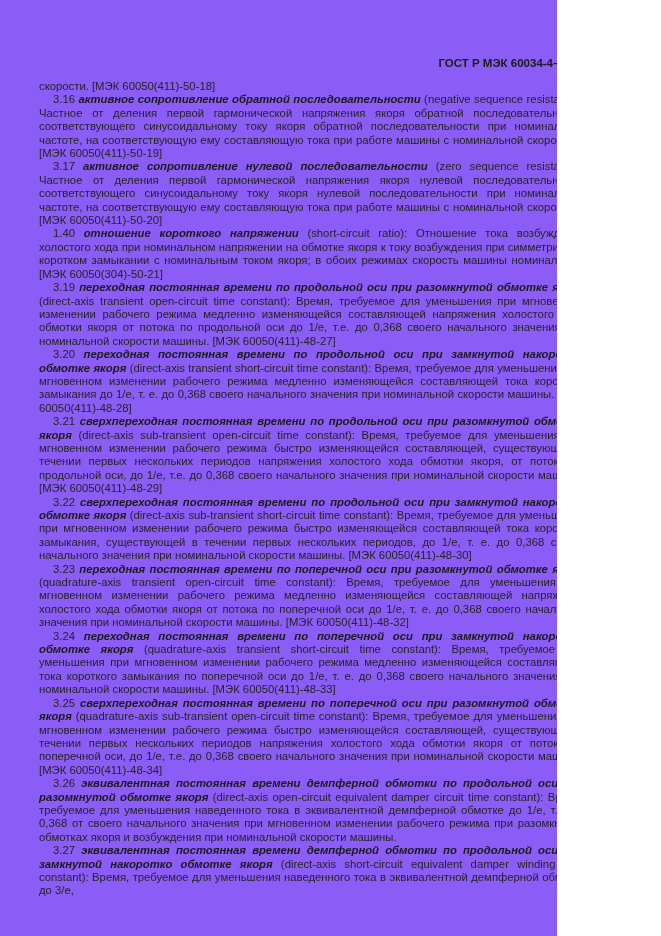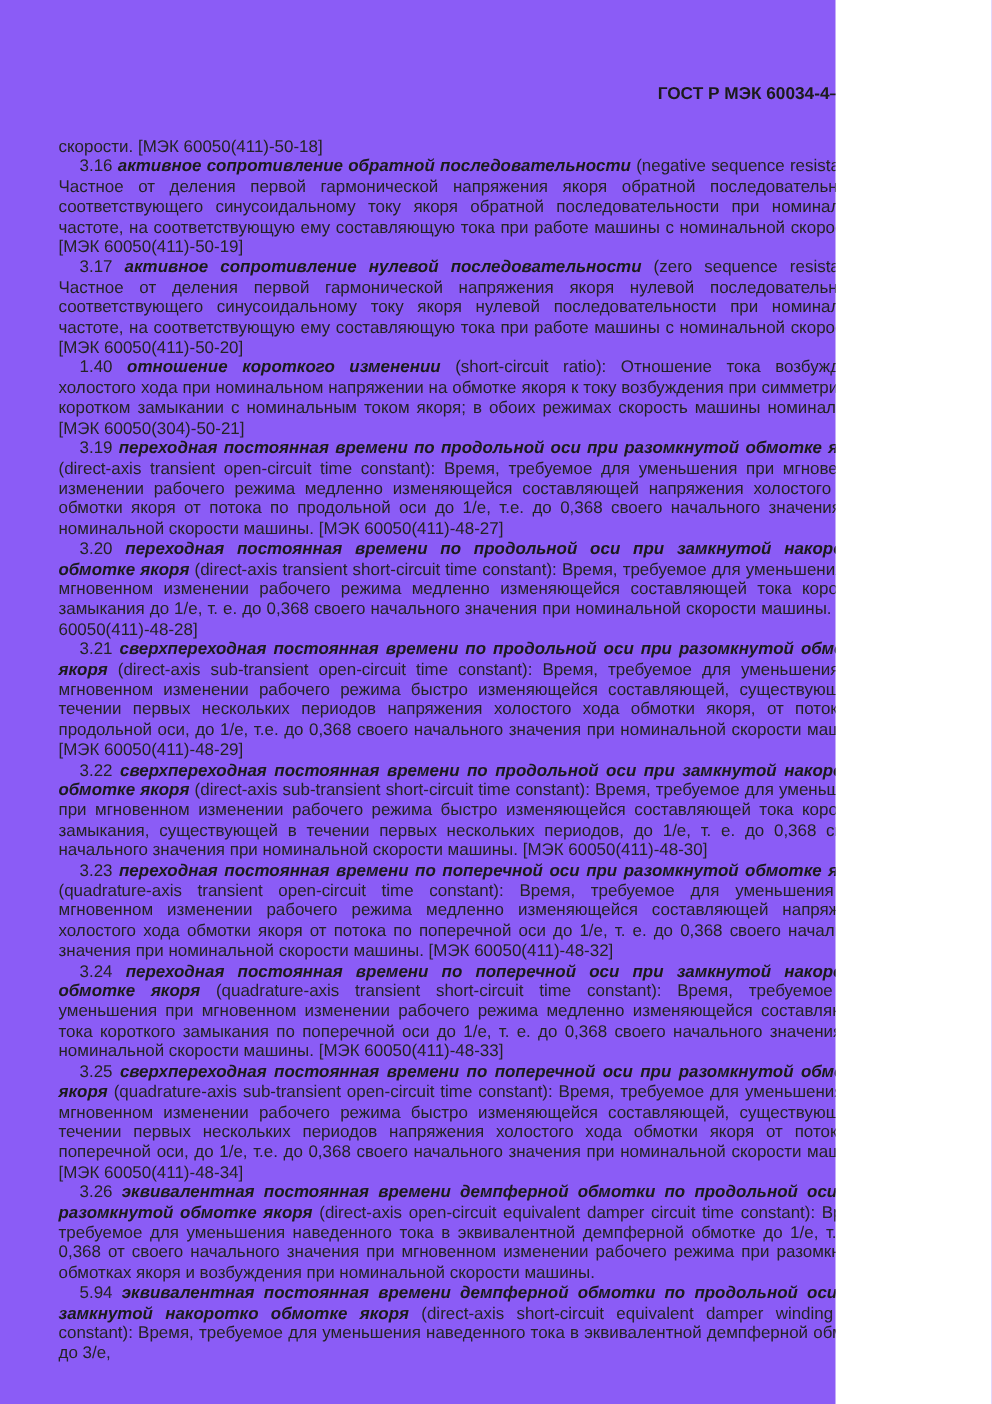--- a/index.html
+++ b/index.html
@@ -22,21 +22,21 @@
     left: 39px;
     width: 546px;
     text-align: right;
     font-weight: 700;
     font-size: 11.5px;
     line-height: 13px;
     color: #1b1b1b;
   }
   .doc-body {
     position: absolute;
-    top: 92px;
+    top: 80px;
     left: 39px;
     width: 546px;
   }
   .doc-body p {
     margin: 0;
     padding: 0;
     text-align: justify;
     font-size: 11.3px;
     line-height: 13.4px;
     color: #242424;
@@ -63,26 +63,26 @@
 </head>
 <body>
 
 <div class="page">
   <div class="doc-header">ГОСТ Р МЭК 60034-4–2012</div>
 
   <div class="doc-body" id="doc-body">
       <p class=""><span>скорости. [МЭК 60050(411)-50-18]</span></p>
       <p class="indent"><span>3.16 </span><b>активное сопротивление обратной последовательности</b><span> (negative sequence resistance): Частное от деления первой гармонической напряжения якоря обратной последовательности, соответствующего синусоидальному току якоря обратной последовательности при номинальной частоте, на соответствующую ему составляющую тока при работе машины с номинальной скоростью. [МЭК 60050(411)-50-19]</span></p>
       <p class="indent"><span>3.17 </span><b>активное сопротивление нулевой последовательности</b><span> (zero sequence resistance): Частное от деления первой гармонической напряжения якоря нулевой последовательности, соответствующего синусоидальному току якоря нулевой последовательности при номинальной частоте, на соответствующую ему составляющую тока при работе машины с номинальной скоростью. [МЭК 60050(411)-50-20]</span></p>
-      <p class="indent"><span>1.40 </span><b>отношение короткого изменении</b><span> (short-circuit ratio): Отношение тока возбуждения холостого хода при номинальном напряжении на обмотке якоря к току возбуждения при симметричном коротком замыкании с номинальным током якоря; в обоих режимах скорость машины номинальная. [МЭК 60050(304)-50-21]</span></p>
+      <p class="indent"><span>1.40 </span><b>отношение короткого напряжении</b><span> (short-circuit ratio): Отношение тока возбуждения холостого хода при номинальном напряжении на обмотке якоря к току возбуждения при симметричном коротком замыкании с номинальным током якоря; в обоих режимах скорость машины номинальная. [МЭК 60050(304)-50-21]</span></p>
       <p class="indent"><span>3.19 </span><b>переходная постоянная времени по продольной оси при разомкнутой обмотке якоря</b><span> (direct-axis transient open-circuit time constant): Время, требуемое для уменьшения при мгновенном изменении рабочего режима медленно изменяющейся составляющей напряжения холостого хода обмотки якоря от потока по продольной оси до 1/е, т.е. до 0,368 своего начального значения при номинальной скорости машины. [МЭК 60050(411)-48-27]</span></p>
       <p class="indent"><span>3.20 </span><b>переходная постоянная времени по продольной оси при замкнутой накоротко обмотке якоря</b><span> (direct-axis transient short-circuit time constant): Время, требуемое для уменьшения при мгновенном изменении рабочего режима медленно изменяющейся составляющей тока короткого замыкания до 1/е, т. е. до 0,368 своего начального значения при номинальной скорости машины. [МЭК 60050(411)-48-28]</span></p>
       <p class="indent"><span>3.21 </span><b>сверхпереходная постоянная времени по продольной оси при разомкнутой обмотке якоря</b><span> (direct-axis sub-transient open-circuit time constant): Время, требуемое для уменьшения при мгновенном изменении рабочего режима быстро изменяющейся составляющей, существующей в течении первых нескольких периодов напряжения холостого хода обмотки якоря, от потока по продольной оси, до 1/е, т.е. до 0,368 своего начального значения при номинальной скорости машины. [МЭК 60050(411)-48-29]</span></p>
       <p class="indent"><span>3.22 </span><b>сверхпереходная постоянная времени по продольной оси при замкнутой накоротко обмотке якоря</b><span> (direct-axis sub-transient short-circuit time constant): Время, требуемое для уменьшения при мгновенном изменении рабочего режима быстро изменяющейся составляющей тока короткого замыкания, существующей в течении первых нескольких периодов, до 1/е, т. е. до 0,368 своего начального значения при номинальной скорости машины. [МЭК 60050(411)-48-30]</span></p>
       <p class="indent"><span>3.23 </span><b>переходная постоянная времени по поперечной оси при разомкнутой обмотке якоря</b><span> (quadrature-axis transient open-circuit time constant): Время, требуемое для уменьшения при мгновенном изменении рабочего режима медленно изменяющейся составляющей напряжения холостого хода обмотки якоря от потока по поперечной оси до 1/е, т. е. до 0,368 своего начального значения при номинальной скорости машины. [МЭК 60050(411)-48-32]</span></p>
       <p class="indent"><span>3.24 </span><b>переходная постоянная времени по поперечной оси при замкнутой накоротко обмотке якоря</b><span> (quadrature-axis transient short-circuit time constant): Время, требуемое для уменьшения при мгновенном изменении рабочего режима медленно изменяющейся составляющей тока короткого замыкания по поперечной оси до 1/е, т. е. до 0,368 своего начального значения при номинальной скорости машины. [МЭК 60050(411)-48-33]</span></p>
       <p class="indent"><span>3.25 </span><b>сверхпереходная постоянная времени по поперечной оси при разомкнутой обмотке якоря</b><span> (quadrature-axis sub-transient open-circuit time constant): Время, требуемое для уменьшения при мгновенном изменении рабочего режима быстро изменяющейся составляющей, существующей в течении первых нескольких периодов напряжения холостого хода обмотки якоря от потока по поперечной оси, до 1/е, т.е. до 0,368 своего начального значения при номинальной скорости машины. [МЭК 60050(411)-48-34]</span></p>
       <p class="indent"><span>3.26 </span><b>эквивалентная постоянная времени демпферной обмотки по продольной оси при разомкнутой обмотке якоря</b><span> (direct-axis open-circuit equivalent damper circuit time constant): Время, требуемое для уменьшения наведенного тока в эквивалентной демпферной обмотке до 1/е, т.е. до 0,368 от своего начального значения при мгновенном изменении рабочего режима при разомкнутых обмотках якоря и возбуждения при номинальной скорости машины.</span></p>
-      <p class="indent"><span>5.94 </span><b>эквивалентная постоянная времени демпферной обмотки по продольной оси при замкнутой накоротко обмотке якоря</b><span> (direct-axis short-circuit equivalent damper winding time constant): Время, требуемое для уменьшения наведенного тока в эквивалентной демпферной обмотке до 3/е,</span></p>
+      <p class="indent"><span>3.27 </span><b>эквивалентная постоянная времени демпферной обмотки по продольной оси при замкнутой накоротко обмотке якоря</b><span> (direct-axis short-circuit equivalent damper winding time constant): Время, требуемое для уменьшения наведенного тока в эквивалентной демпферной обмотке до 3/е,</span></p>
     </div>
 
   <div class="page-number">3</div>
 </div>
 
 </body></html>

